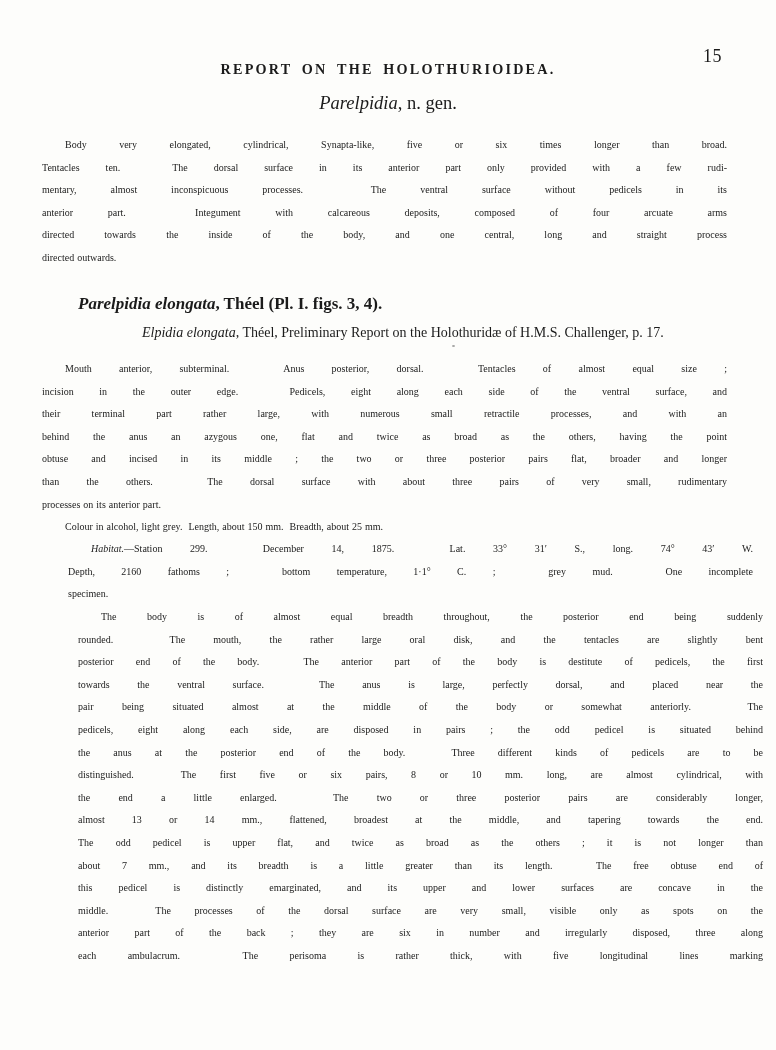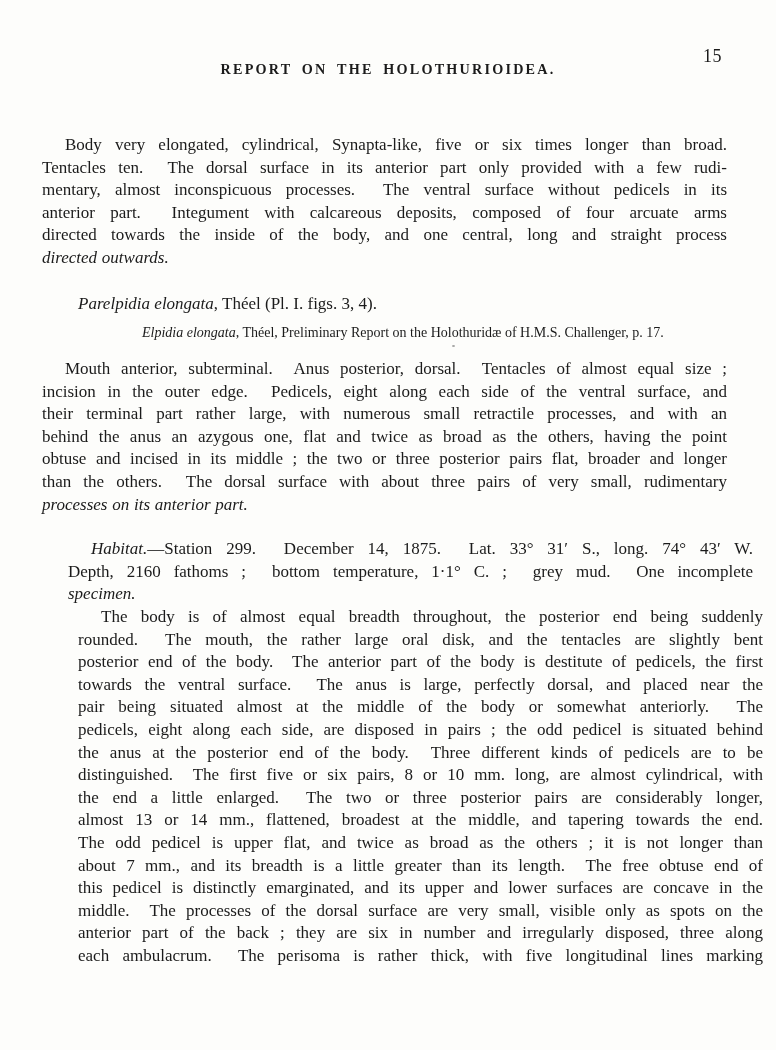--- a/index.html
+++ b/index.html
@@ -35,41 +35,42 @@
     left: 0; top: 93px; width: 776px;
     text-align: center;
     font-size: 18.5px;
   }
   .italic { font-style: italic; }
 
   
   .block { left: 42px; width: 685px; }
   .body-text .tline,
   .body-text.tline {
-    font-size: 17px;
+    font-size: 10px;
     line-height: 22.6px;
     text-align: justify;
     text-align-last: justify;
     word-spacing: 0.5px;
   }
-  .tline.last { text-align-last: left; font-style: italic; }
+  .tline.last { text-align-last: left; }
   .tline.indent { text-indent: 23px; }
 
   .para-genus-diagnosis   { top: 134px; }
   .para-species-desc      { top: 358px; }
   .para-colour            { top: 516px; }
   .para-habitat           { top: 538px; margin-left: 26px; }
   .para-detailed          { top: 606px; margin-left: 36px; }
 
   
   .species-heading {
     top: 293px;
     padding-left: 36px;
     font-size: 17px;
     line-height: 22px;
+    font-weight: bold;
   }
   
   .synonymy {
     top: 324px;
     padding-left: 100px;
     font-size: 14px;
     line-height: 18px;
   }
 
   
@@ -81,20 +82,23 @@
   }
 </style>
 </head>
 <body>
 
 <div class="page">
 
   <div class="abs running-title">REPORT ON THE HOLOTHURIOIDEA.</div>
   <div class="abs page-number">15</div>
 
+  <div class="abs genus-heading">
+    <span class="italic">Parelpidia</span><span>, n. gen.</span>
+  </div>
 
   <div class="abs block body-text para-genus-diagnosis">
       <div class="tline indent">Body very elongated, cylindrical, Synapta-like, five or six times longer than broad.</div>
       <div class="tline">Tentacles ten.&nbsp; The dorsal surface in its anterior part only provided with a few rudi-</div>
       <div class="tline">mentary, almost inconspicuous processes.&nbsp; The ventral surface without pedicels in its</div>
       <div class="tline">anterior part.&nbsp; Integument with calcareous deposits, composed of four arcuate arms</div>
       <div class="tline">directed towards the inside of the body, and one central, long and straight process</div>
       <div class="tline last">directed outwards.</div>
     </div>
 
@@ -111,20 +115,23 @@
   <div class="abs block body-text para-species-desc">
       <div class="tline indent">Mouth anterior, subterminal.&nbsp; Anus posterior, dorsal.&nbsp; Tentacles of almost equal size ;</div>
       <div class="tline">incision in the outer edge.&nbsp; Pedicels, eight along each side of the ventral surface, and</div>
       <div class="tline">their terminal part rather large, with numerous small retractile processes, and with an</div>
       <div class="tline">behind the anus an azygous one, flat and twice as broad as the others, having the point</div>
       <div class="tline">obtuse and incised in its middle ; the two or three posterior pairs flat, broader and longer</div>
       <div class="tline">than the others.&nbsp; The dorsal surface with about three pairs of very small, rudimentary</div>
       <div class="tline last">processes on its anterior part.</div>
     </div>
 
+  <div class="abs block body-text para-colour">
+      <div class="tline indent last">Colour in alcohol, light grey.&nbsp; Length, about 150 mm.&nbsp; Breadth, about 25 mm.</div>
+    </div>
 
   <div class="abs block body-text para-habitat">
     <div class="tline indent">
       <span class="italic">Habitat.</span><span>—Station 299.&nbsp; December 14, 1875.&nbsp; Lat. 33° 31′ S., long. 74° 43′ W.</span>
     </div>
     <div>
         <div class="tline">Depth, 2160 fathoms ;&nbsp; bottom temperature, 1·1° C. ;&nbsp; grey mud.&nbsp; One incomplete</div>
         <div class="tline last">specimen.</div>
       </div>
   </div>

